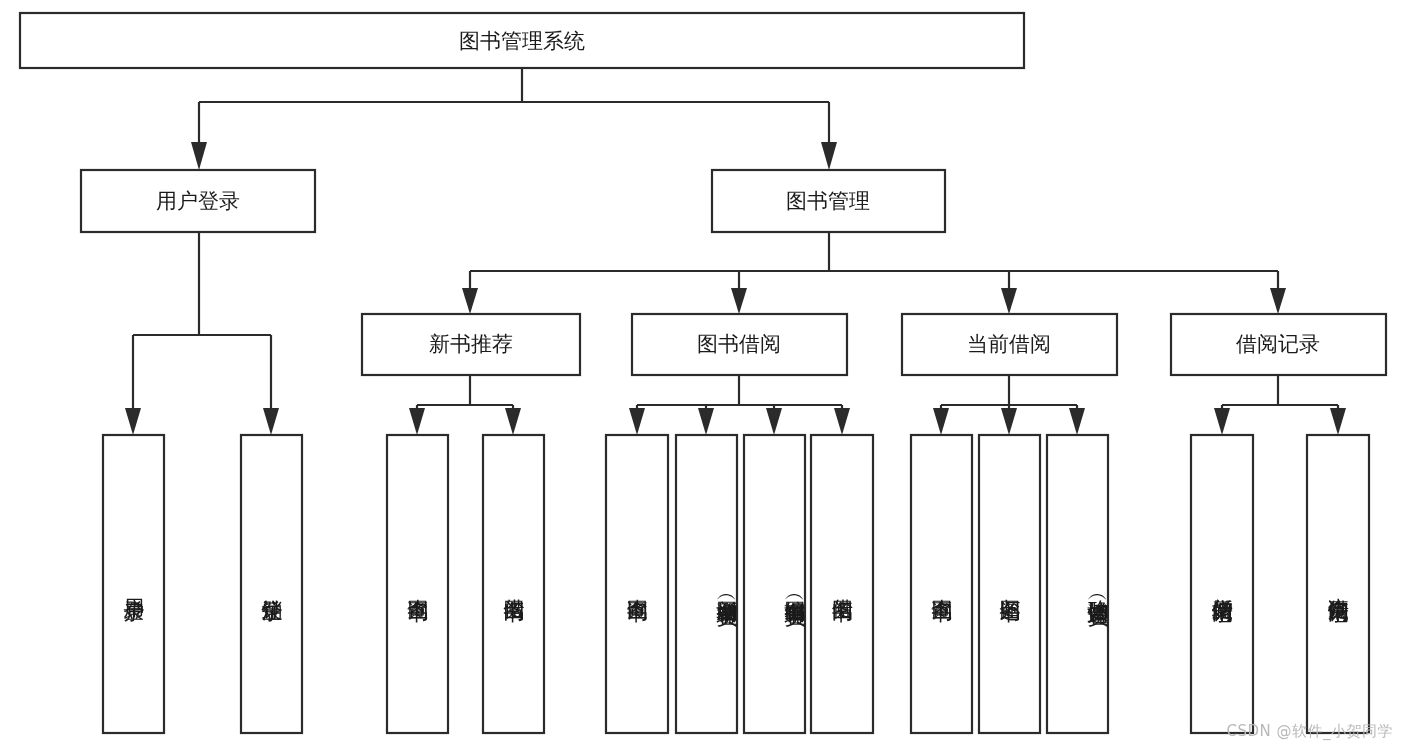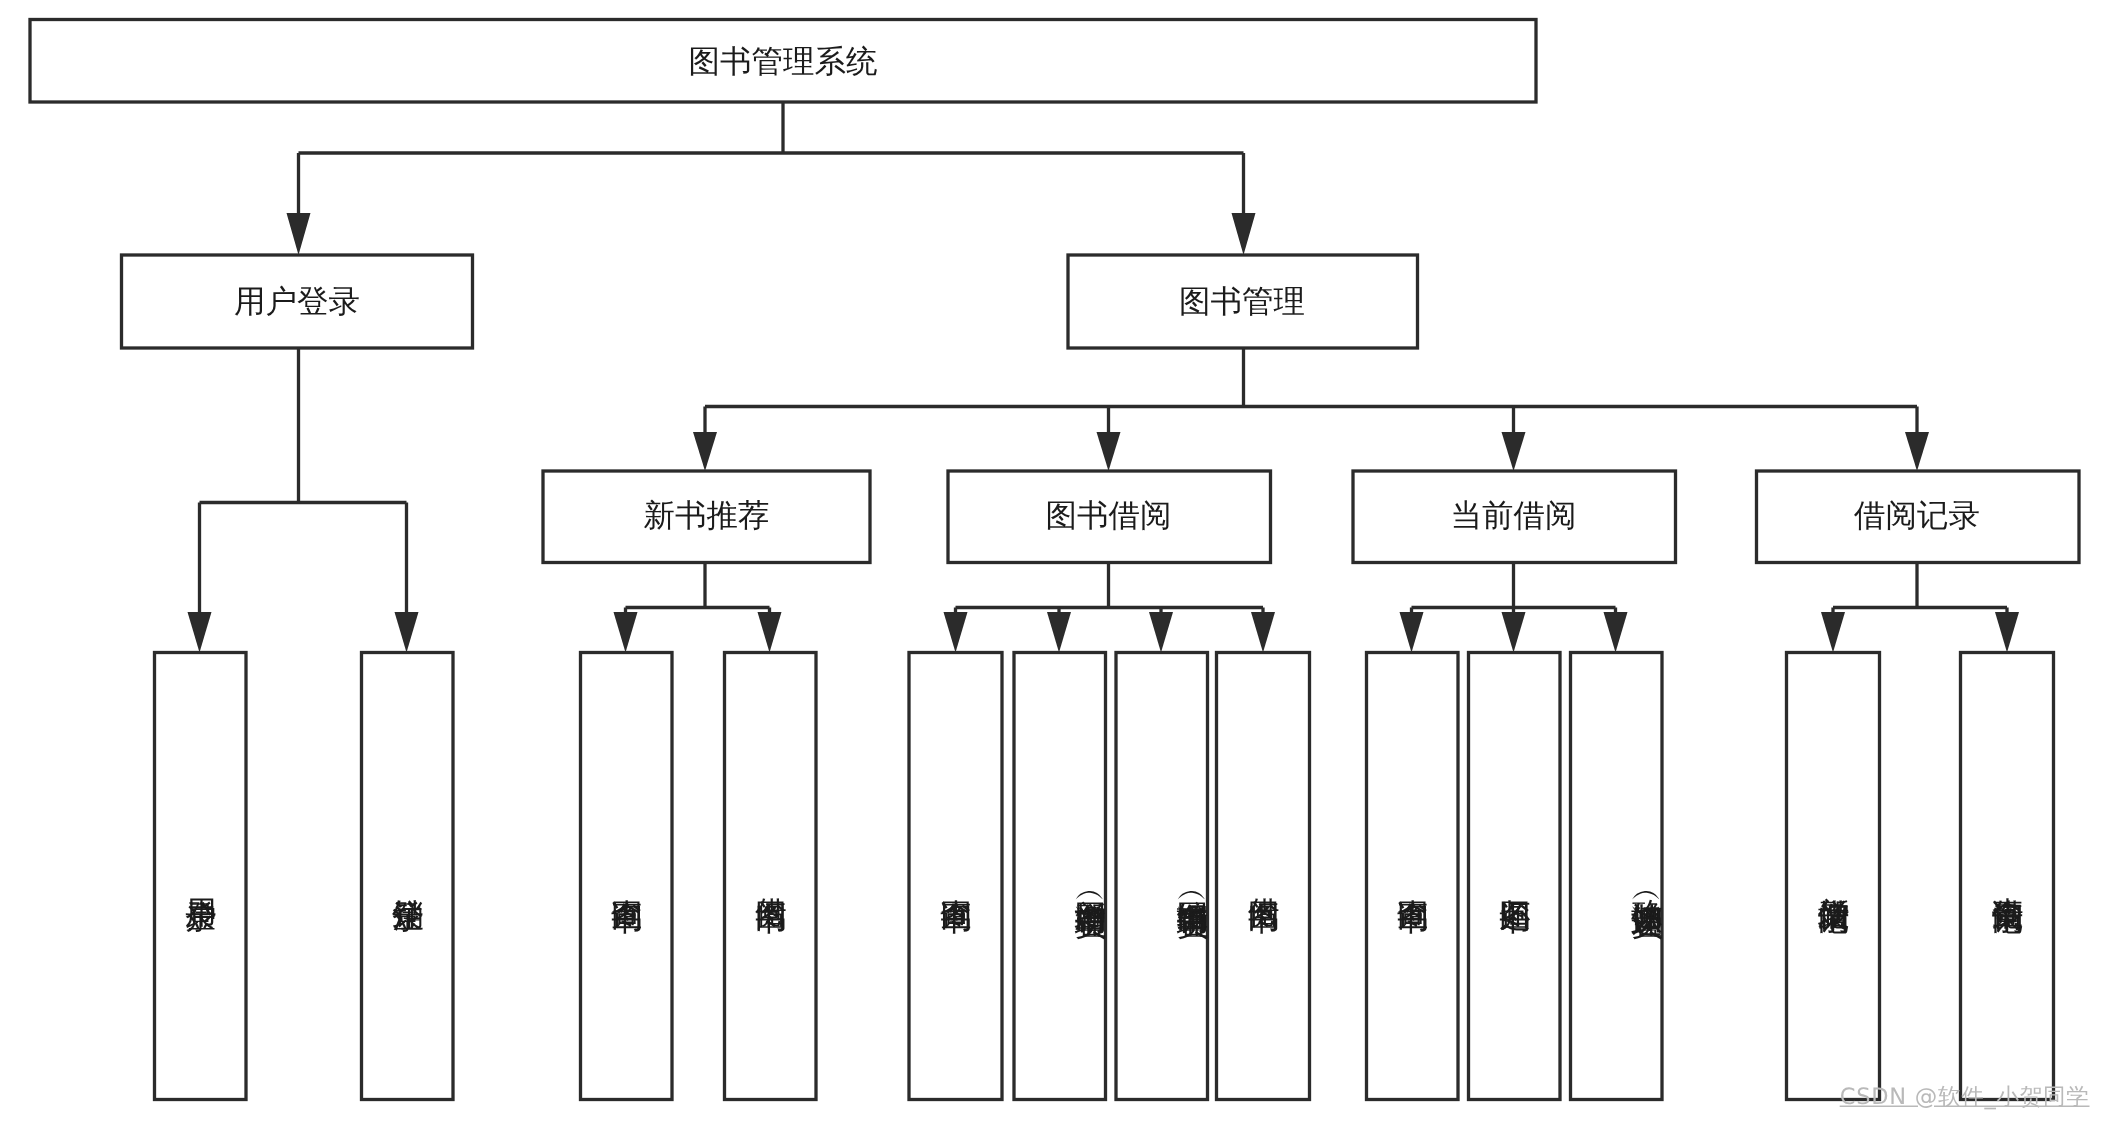--- a/index.html
+++ b/index.html
@@ -65,21 +65,20 @@
   }
   .watermark {
     position: absolute;
     right: 12px;
     bottom: 6px;
     font-size: 15px;
     color: #b9b9b9;
     font-family: "DejaVu Sans", "Liberation Sans", sans-serif;
     letter-spacing: 0.5px;
     white-space: nowrap;
-    text-decoration: underline;
   }
 </style>
 </head>
 <body>
 
 <div id="diagram-root">
 
   <svg id="flow" viewBox="0 0 1405 747">
 
     <defs>

